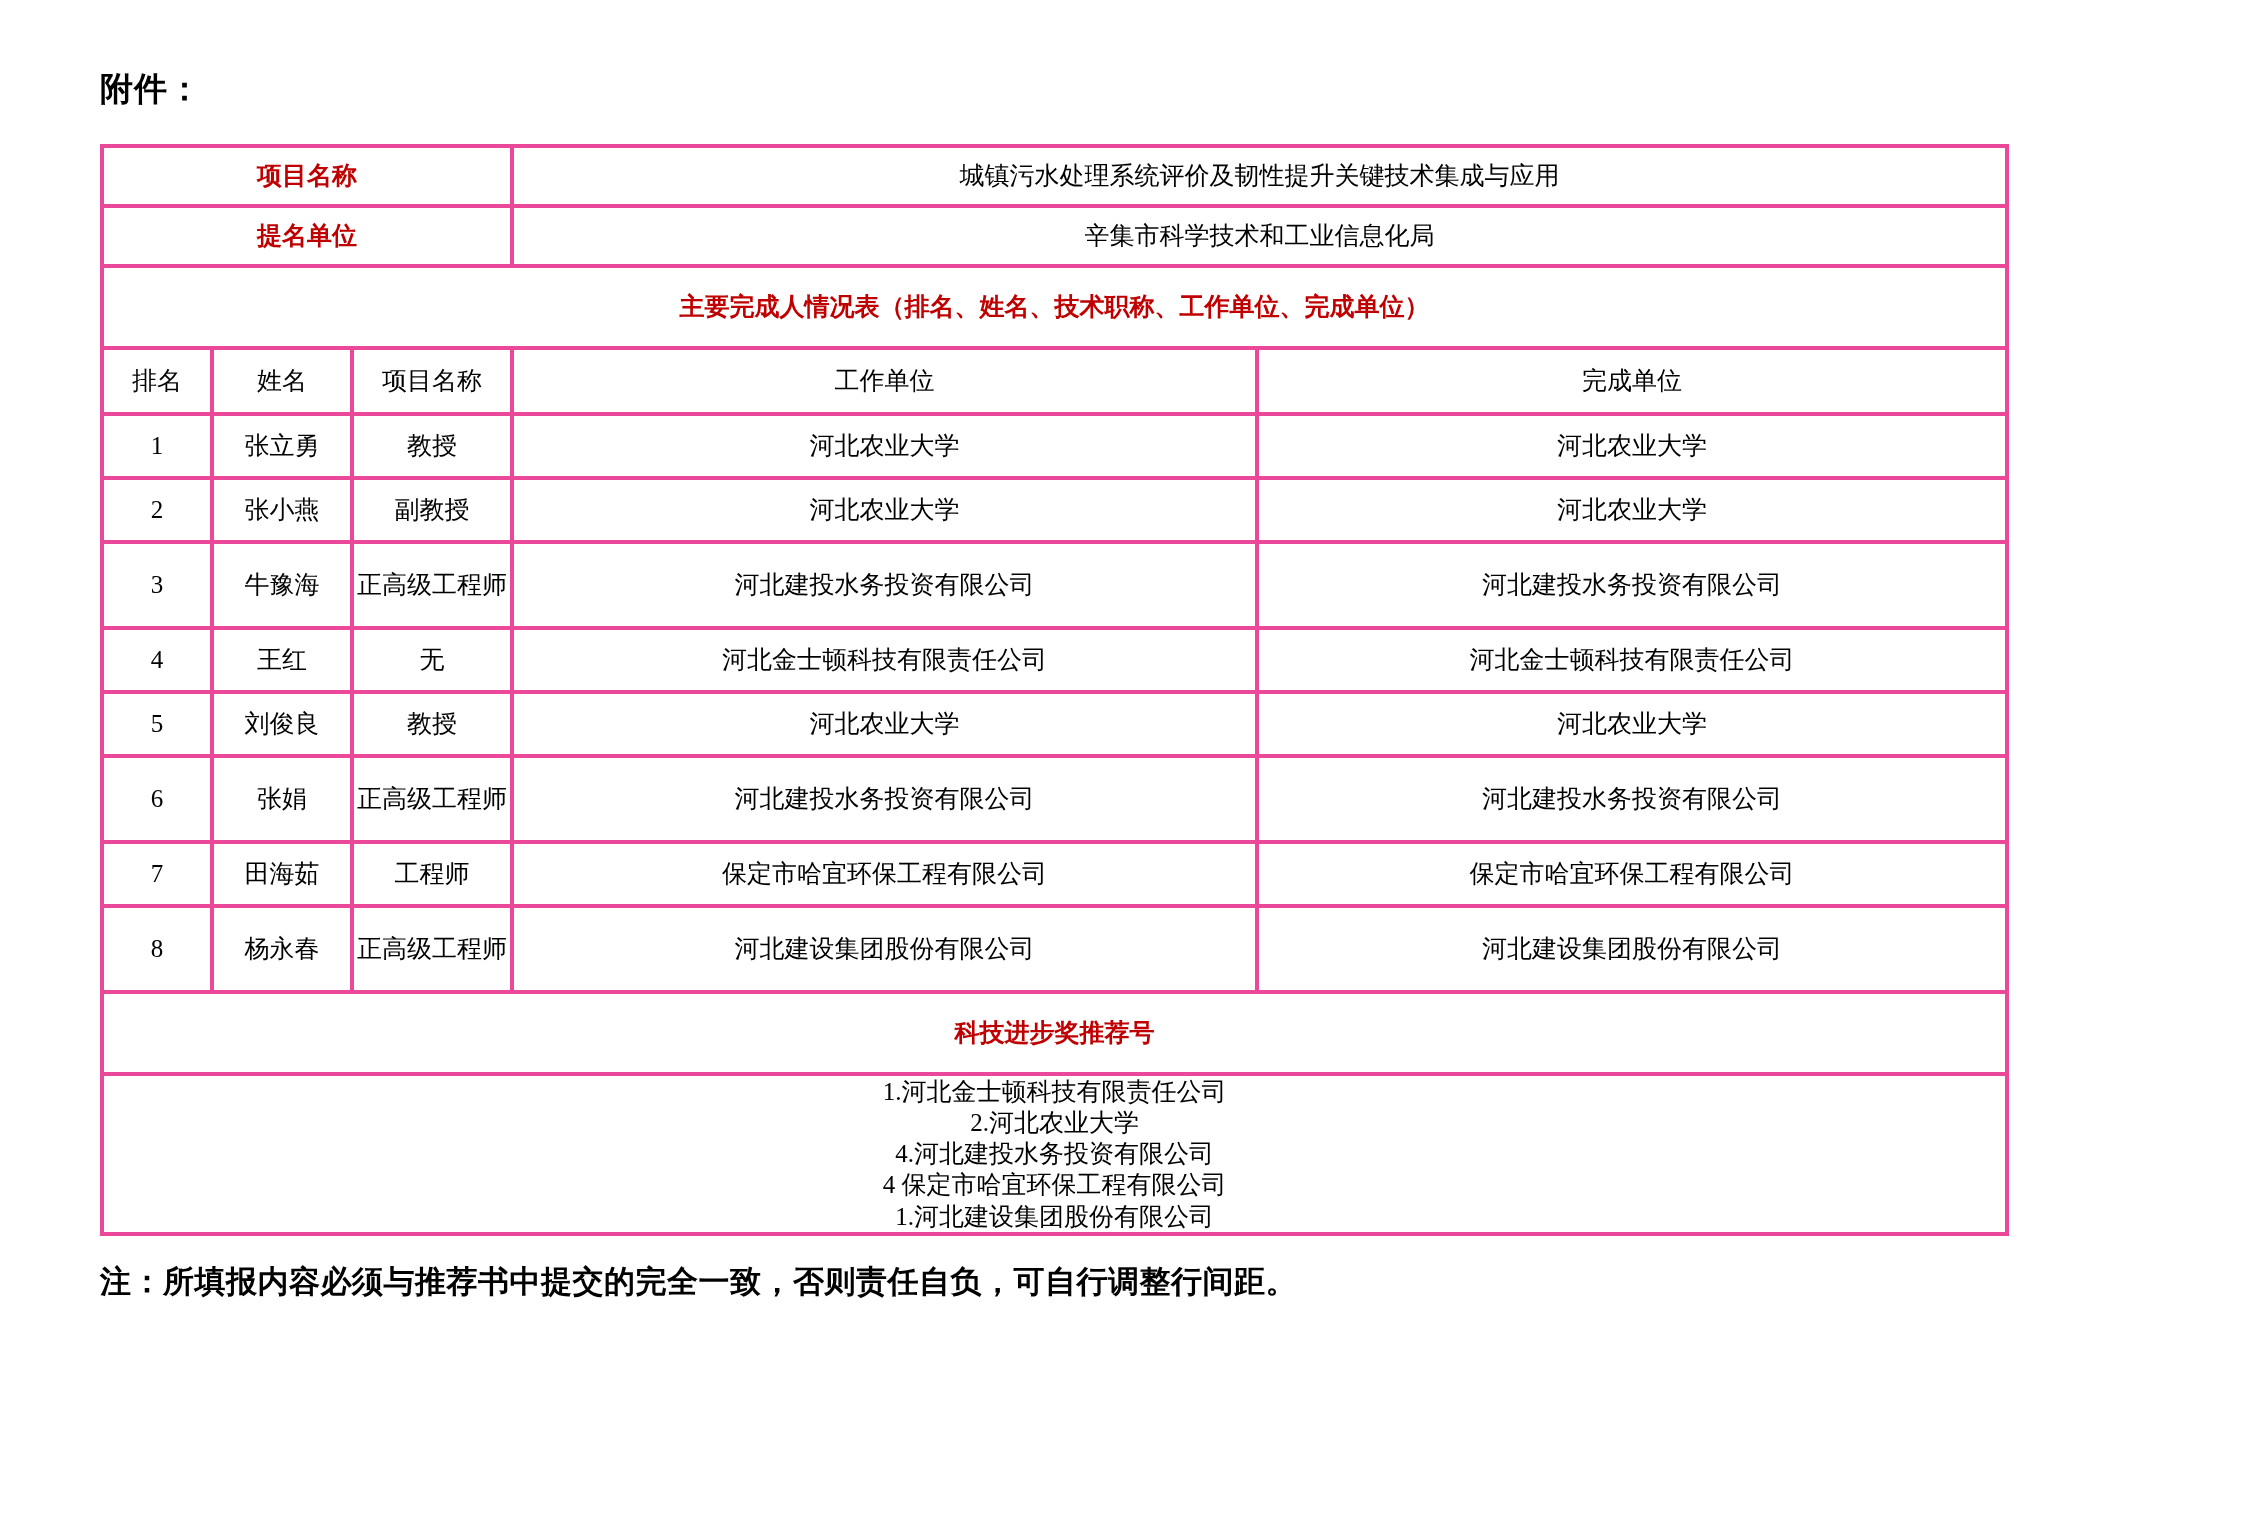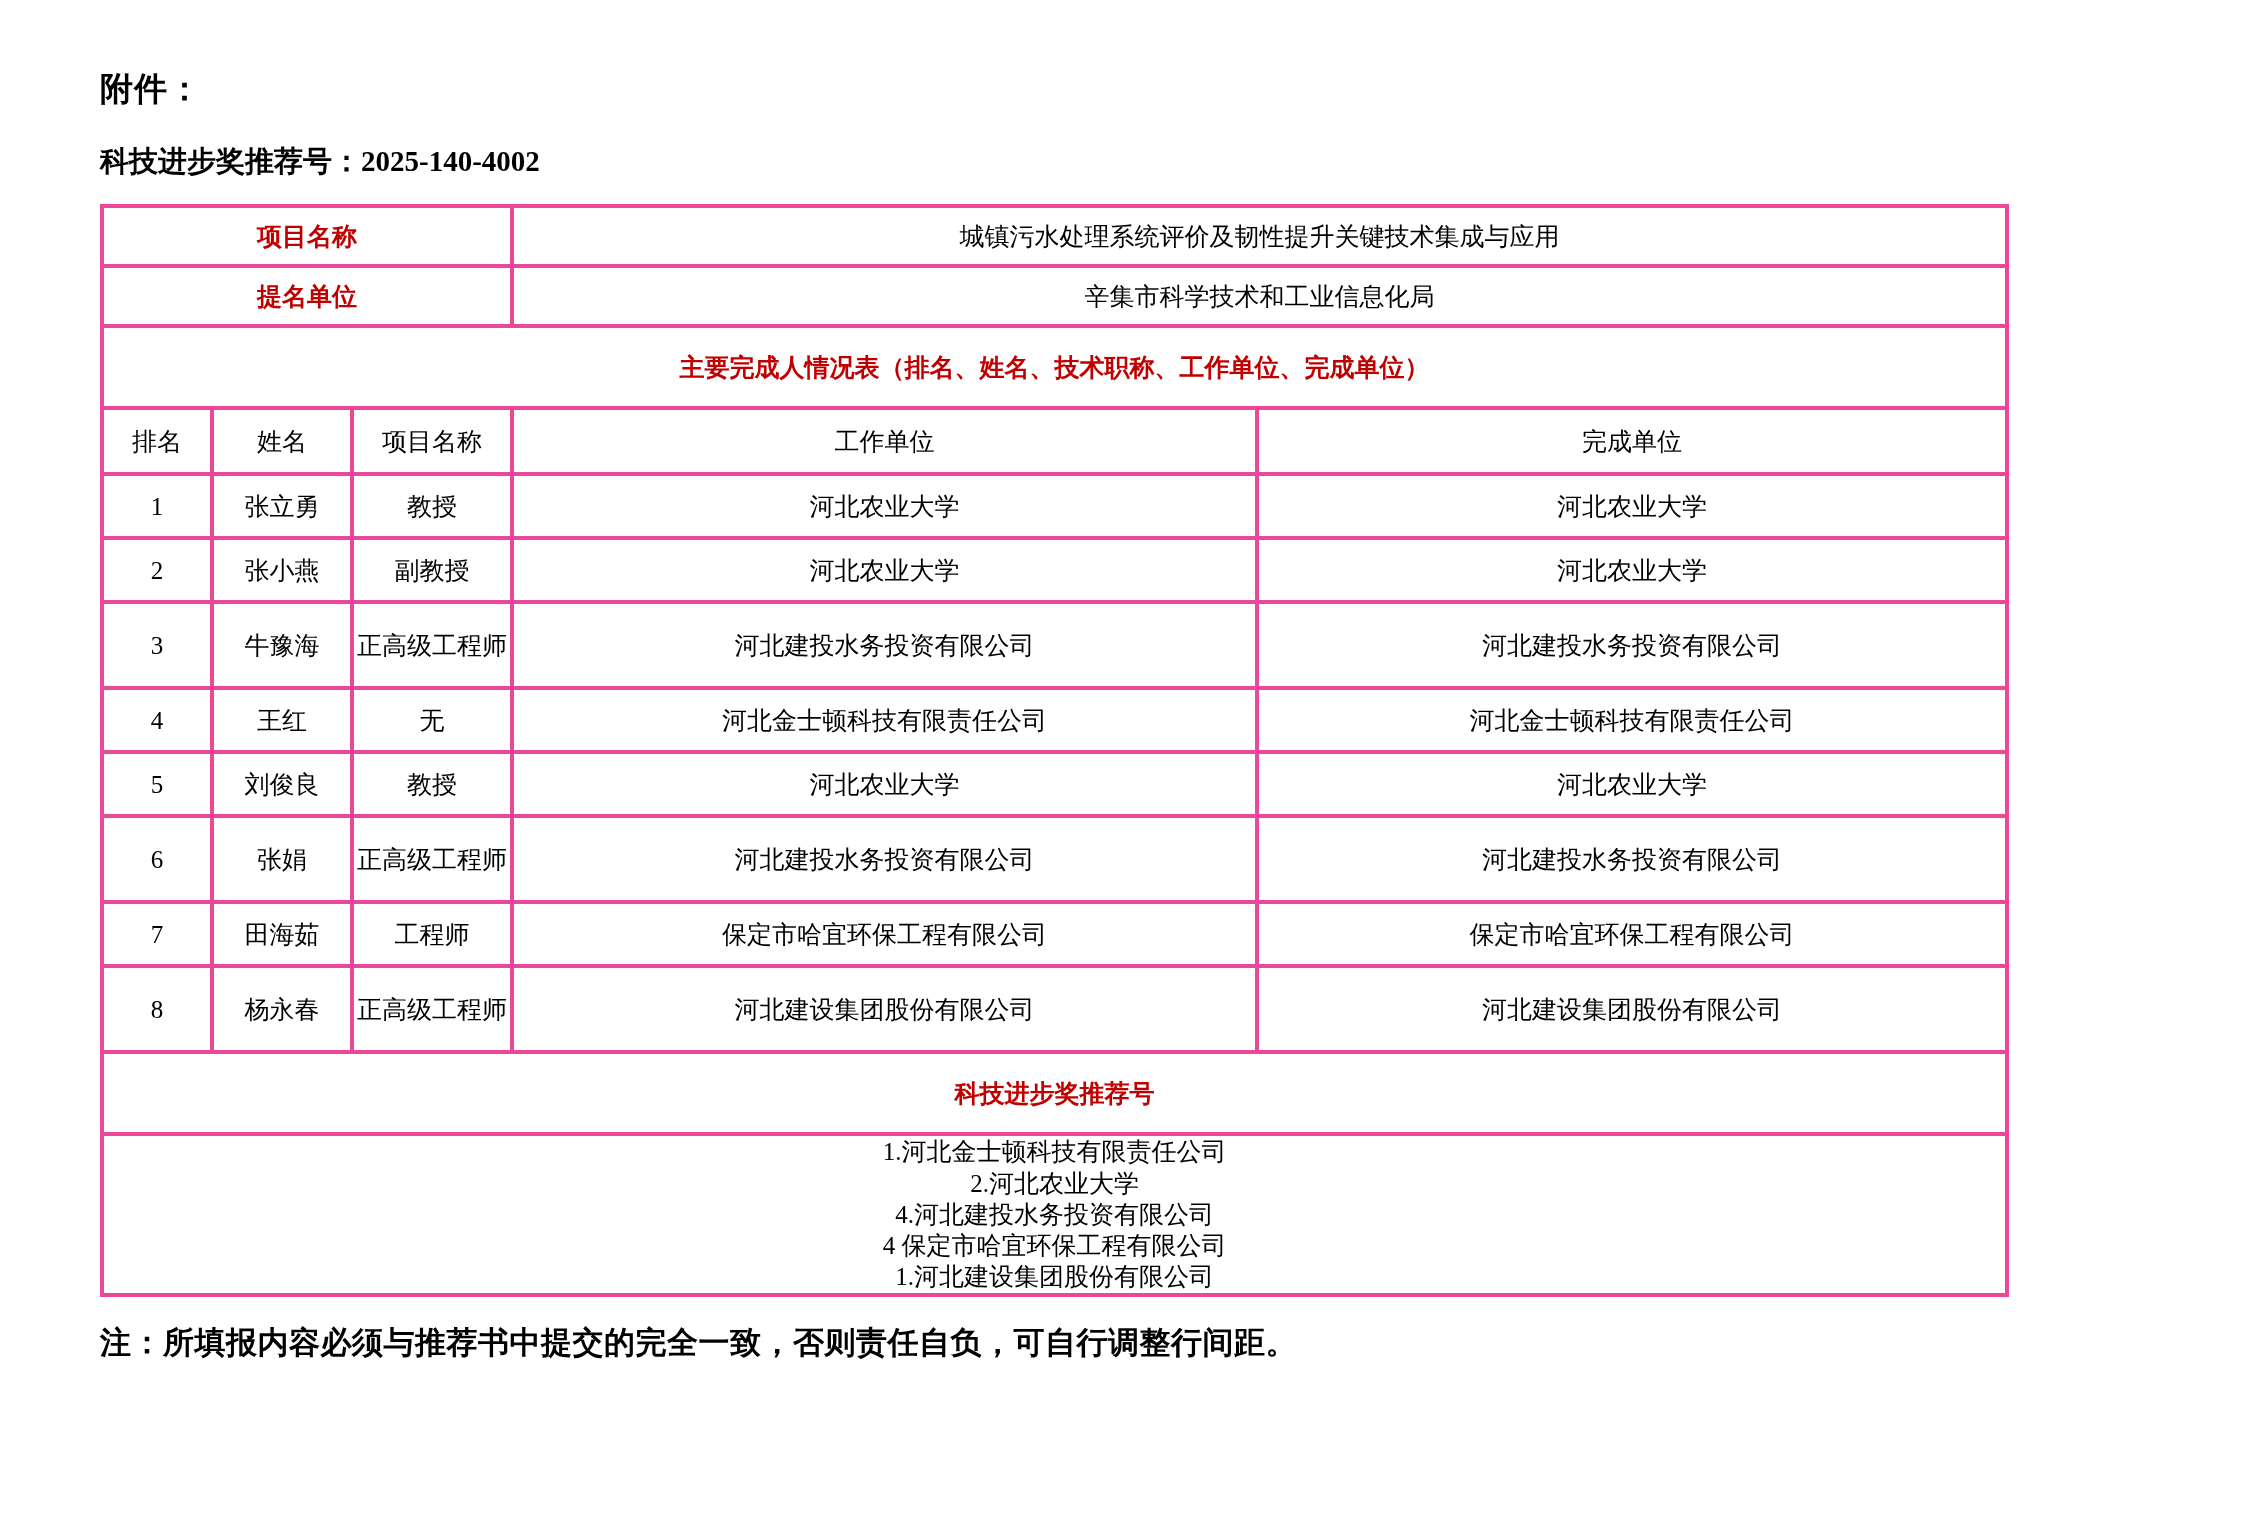--- a/index.html
+++ b/index.html
@@ -100,23 +100,20 @@
   .w-work { width: 745px; }
   .w-done { width: 750px; }
 </style>
 </head>
 <body>
 
 <div class="page">
 
   <div class="attachment-label">附件：</div>
 
-  <div class="rec-line">
-    <span>科技进步奖推荐号：</span><span class="rec-num">2025-140-4002</span>
-  </div>
 
   <table class="main">
     <colgroup>
       <col class="w-rank">
       <col class="w-name">
       <col class="w-title">
       <col class="w-work">
       <col class="w-done">
     </colgroup>
     <tbody>

